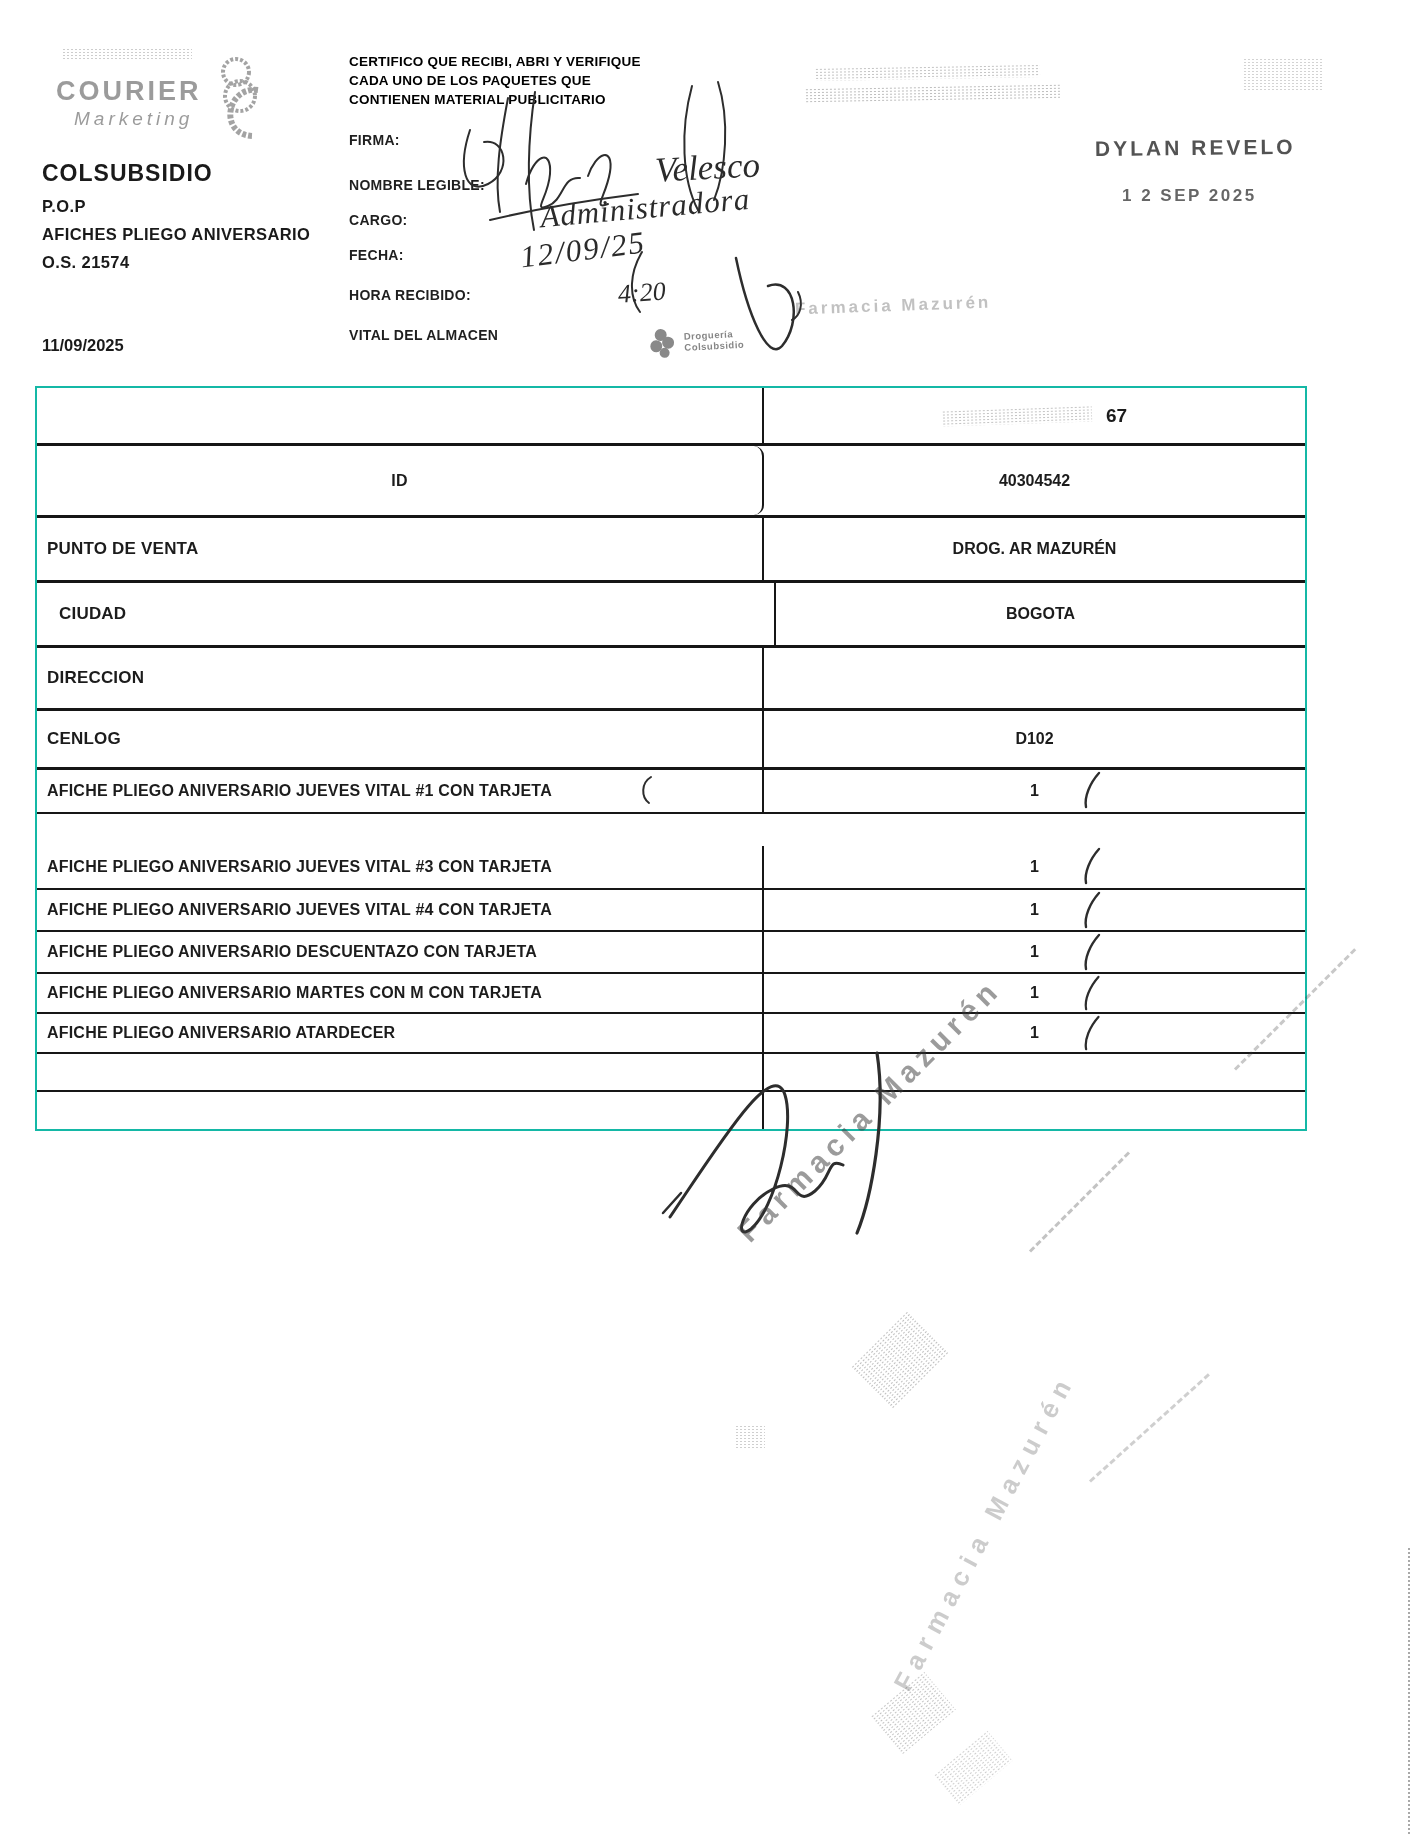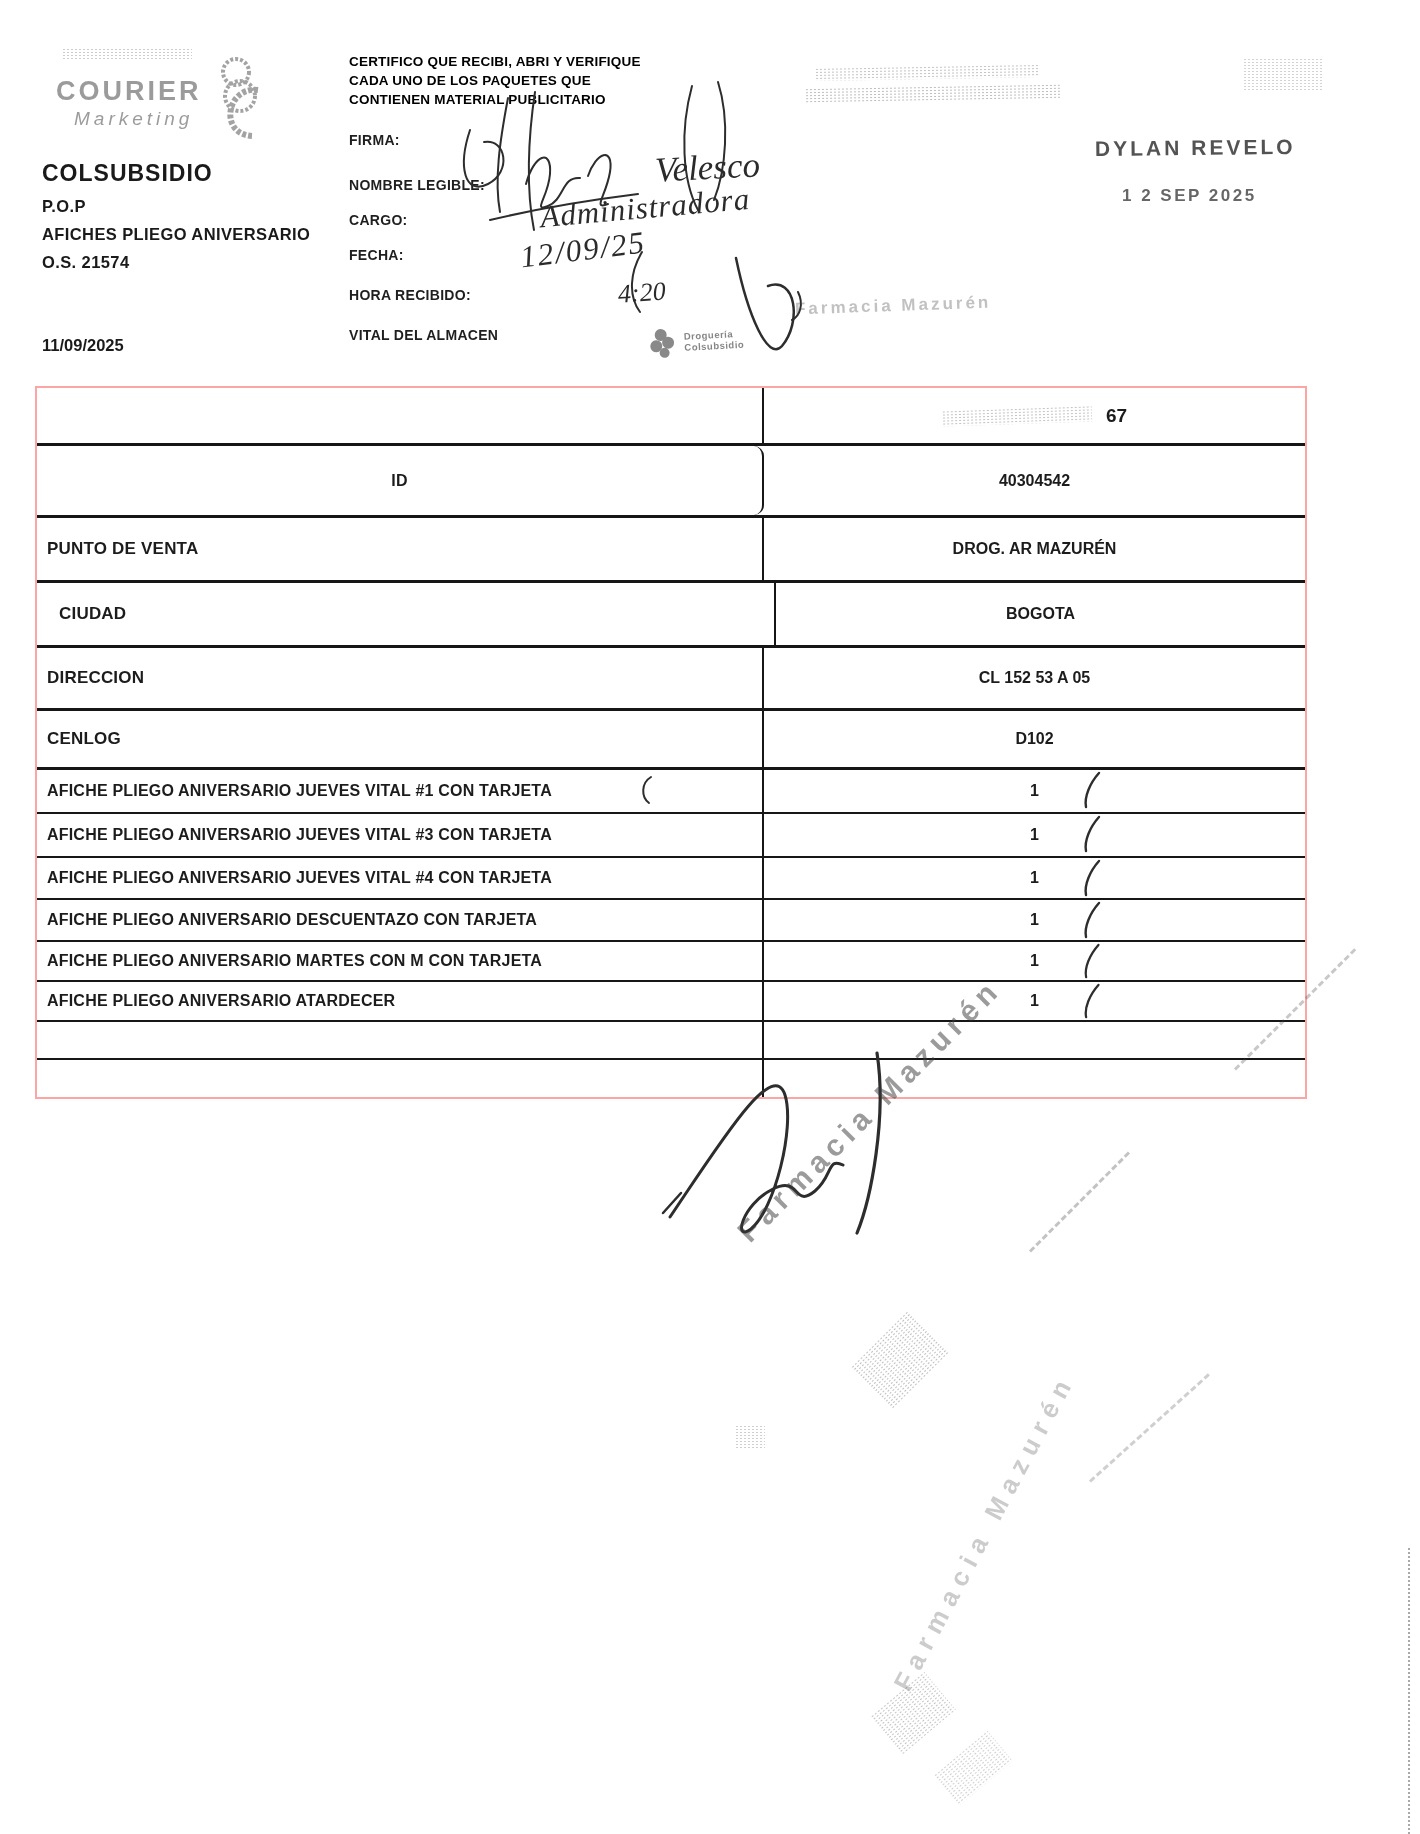--- a/index.html
+++ b/index.html
@@ -43,35 +43,35 @@
   .streak{border-top:3px dashed #3c3c3c;height:0;transform:rotate(-45deg);transform-origin:left center;}
 
   
   .hand{font-family:"Liberation Serif",serif;font-style:italic;font-weight:400;color:#2b2b2b;white-space:nowrap;}
   .hw-nombre{left:655px;top:148px;font-size:35px;transform:rotate(-3deg);}
   .hw-cargo{left:540px;top:190px;font-size:31px;transform:rotate(-5deg);letter-spacing:1px;}
   .hw-fecha{left:520px;top:232px;font-size:31px;transform:rotate(-7deg);letter-spacing:2px;}
   .hw-hora{left:618px;top:278px;font-size:26px;transform:rotate(-4deg);}
 
   
-  .doc-table{left:35px;top:386px;width:1268px;border:2px solid #fca5a5;background:#fff;}
+  .doc-table{left:35px;top:386px;width:1268px;border:2px solid #14b8a6;background:#fff;}
   .trow{display:flex;border-bottom:3px solid #161616;align-items:stretch;}
   .trow:last-child{border-bottom:none;}
   .trow.thin{border-bottom-width:2px;}
   .cell-l{width:705px;border-right:2px solid #161616;display:flex;align-items:center;padding:0 10px;
           font-size:17px;font-weight:700;letter-spacing:.2px;color:#1c1c1c;position:relative;}
   .cell-r{flex:1;display:flex;align-items:center;justify-content:center;font-size:16px;font-weight:700;color:#1c1c1c;position:relative;}
   .trow:nth-child(1){height:55px;}
   .trow:nth-child(2){height:69px;}
   .trow:nth-child(3){height:62px;}
   .trow:nth-child(4){height:62px;padding-left:12px;}
   .trow:nth-child(5){height:60px;}
   .trow:nth-child(6){height:56px;}
   .trow:nth-child(7){height:42px;}
-  .trow:nth-child(8){height:42px;}
+  .trow:nth-child(8){height:42px;margin-top:32px;}
   .trow:nth-child(9){height:40px;}
   .trow:nth-child(10){height:40px;}
   .trow:nth-child(11){height:38px;}
   .trow:nth-child(12){height:38px;}
   .trow:nth-child(13){height:36px;}
   .trow:nth-child(14){height:37px;}
   .center-label .cell-l{justify-content:center;font-size:16px;border-radius:10px;}
   .item .cell-l{font-size:16px;}
   .smudge{width:150px;height:16px;margin-right:14px;opacity:.3;transform:rotate(-2deg);}
   .tick{position:absolute;left:calc(50% + 40px);top:1px;}
@@ -172,21 +172,20 @@
       <div class="cell-r">DROG. AR MAZURÉN</div>
     </div>
 
     <div class="trow">
       <div class="cell-l">CIUDAD</div>
       <div class="cell-r">BOGOTA</div>
     </div>
 
     <div class="trow">
       <div class="cell-l">DIRECCION</div>
-      <div class="cell-r">CL 152 53 A 05</div>
     </div>
 
     <div class="trow">
       <div class="cell-l">CENLOG</div>
       <div class="cell-r">D102</div>
     </div>
 
     <div class="trow thin item">
       <div class="cell-l">
         <span>AFICHE PLIEGO ANIVERSARIO JUEVES VITAL #1 CON TARJETA</span>

